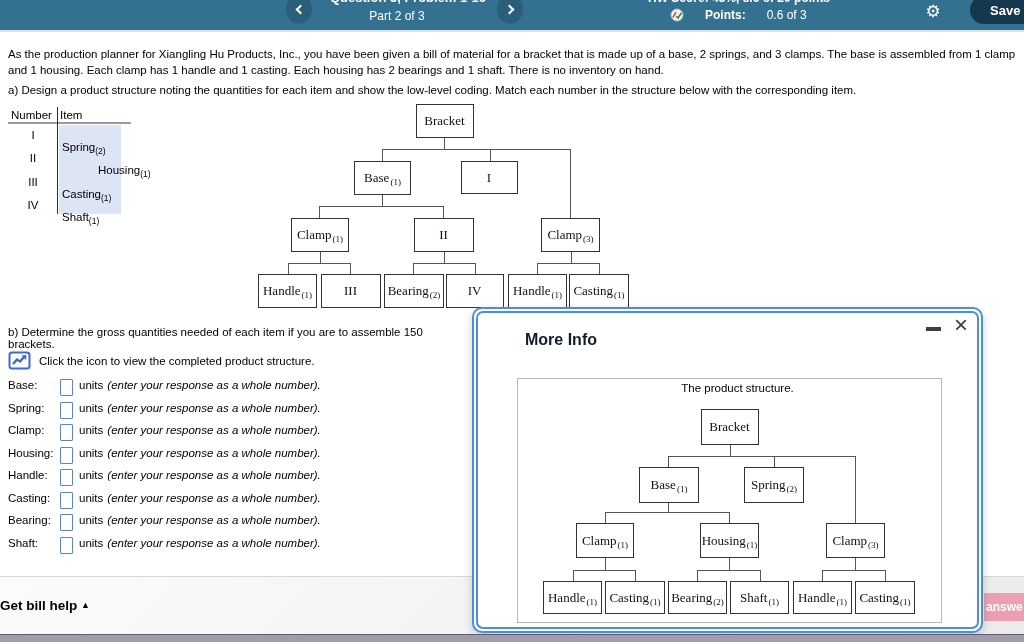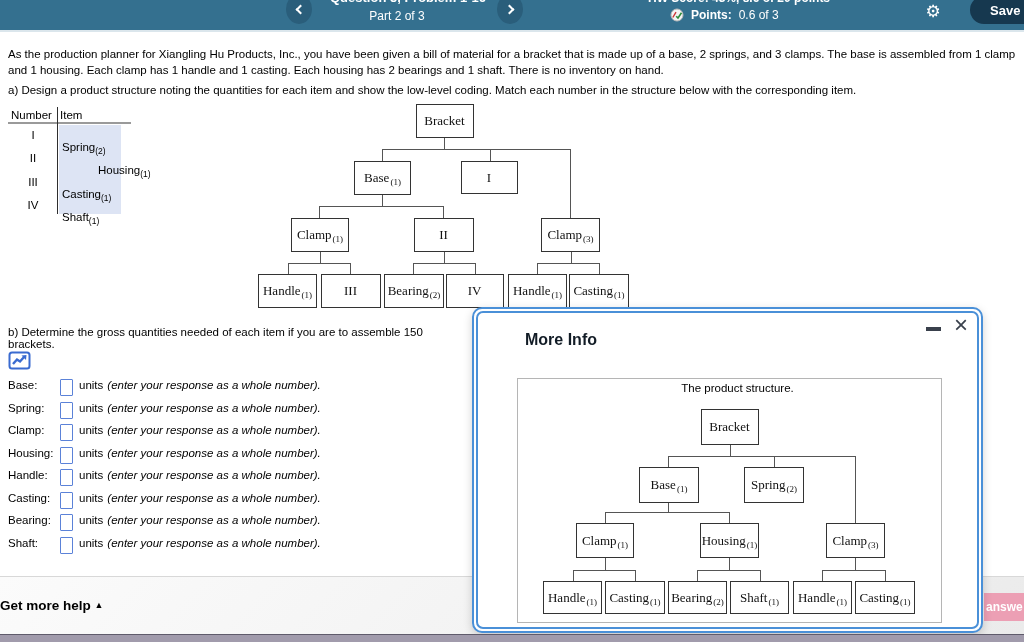--- a/index.html
+++ b/index.html
@@ -10,21 +10,21 @@
   .topbar { position:absolute; left:0; top:0; width:1024px; height:32px;
             background:#34708f; border-bottom:2px solid #dbe6ec; overflow:hidden; }
   .topbar .clipped { position:absolute; color:#fff; font-weight:bold; font-size:13px; white-space:nowrap; }
   .part-label { position:absolute; left:352px; top:9px; width:90px; text-align:center;
                 color:#fff; font-size:12px; }
   .navbtn { position:absolute; top:-6px; width:26px; height:30px; border-radius:50%;
             background:#2a5e7b; border:none; display:flex; align-items:center; justify-content:center; cursor:pointer; }
   .chev { width:7px; height:7px; border-left:2px solid #fff; border-bottom:2px solid #fff; }
   .chev.left { transform:rotate(45deg); margin-left:2px; }
   .chev.right { transform:rotate(-135deg); margin-right:2px; }
-  .points-row { position:absolute; left:670px; top:8px; display:flex; align-items:center; gap:7px;
+  .points-row { position:absolute; left:670px; top:8px; display:flex; align-items:center; gap:21px;
                 color:#fff; font-size:12px; }
   .points-label { font-weight:bold; }
   .gear { position:absolute; left:923px; top:2px; width:20px; height:20px; color:#fff;
           font-size:17px; line-height:20px; text-align:center; cursor:pointer; }
   .savebtn { position:absolute; left:970px; top:-4px; width:80px; height:28px; border-radius:14px;
              background:#16384f; color:#fff; font-weight:bold; font-size:13px; border:none;
              text-align:left; padding-left:20px; cursor:pointer; }
 
   
   .intro { position:absolute; left:8px; top:46px; width:1012px; font-size:11.5px; line-height:16px; }
@@ -202,20 +202,21 @@
     <span class="sub">(1)</span>
   </div>
 
 <div class="partb">b) Determine the gross quantities needed of each item if you are to assemble 150 brackets.</div>
 <div class="hintline">
   <svg width="23" height="19" viewBox="0 0 23 19">
     <rect x="1.5" y="1.5" width="20" height="16" rx="2.5" fill="none" stroke="#3a6bd0" stroke-width="2"></rect>
     <polyline points="5,13 9,8.5 12,10.5 16.5,5.5" fill="none" stroke="#3a6bd0" stroke-width="2.4"></polyline>
     <polygon points="13.5,4.5 18.5,4 18,9" fill="#3a6bd0"></polygon>
   </svg>
+  <span>Click the icon to view the completed product structure.</span>
 </div>
 
 <div class="answers">
   <div class="ansrow">
       <span class="anslabel">Base:</span>
       <input class="ansbox" style="">
       <span>units</span>
       <span class="hint">(enter your response as a whole number).</span>
     </div>
   <div class="ansrow">
@@ -256,21 +257,21 @@
     </div>
   <div class="ansrow">
       <span class="anslabel">Shaft:</span>
       <input class="ansbox" style="">
       <span>units</span>
       <span class="hint">(enter your response as a whole number).</span>
     </div>
 </div>
 
 <div class="footer"></div>
-<div class="gethelp"><span>Get more help</span> <span class="tri">▲</span></div>
+<div class="gethelp"><span>Get bill help</span> <span class="tri">▲</span></div>
 <button class="answerbtn">answe</button>
 <div class="purplebar"></div>
 
 <div class="popup-frame">
     <div class="popup-frame-inner"></div>
   </div>
 <div class="popup-title">More Info</div>
 <div class="popup-min"></div>
 <div class="popup-close">×</div>
 <div class="popup-panel"></div>

